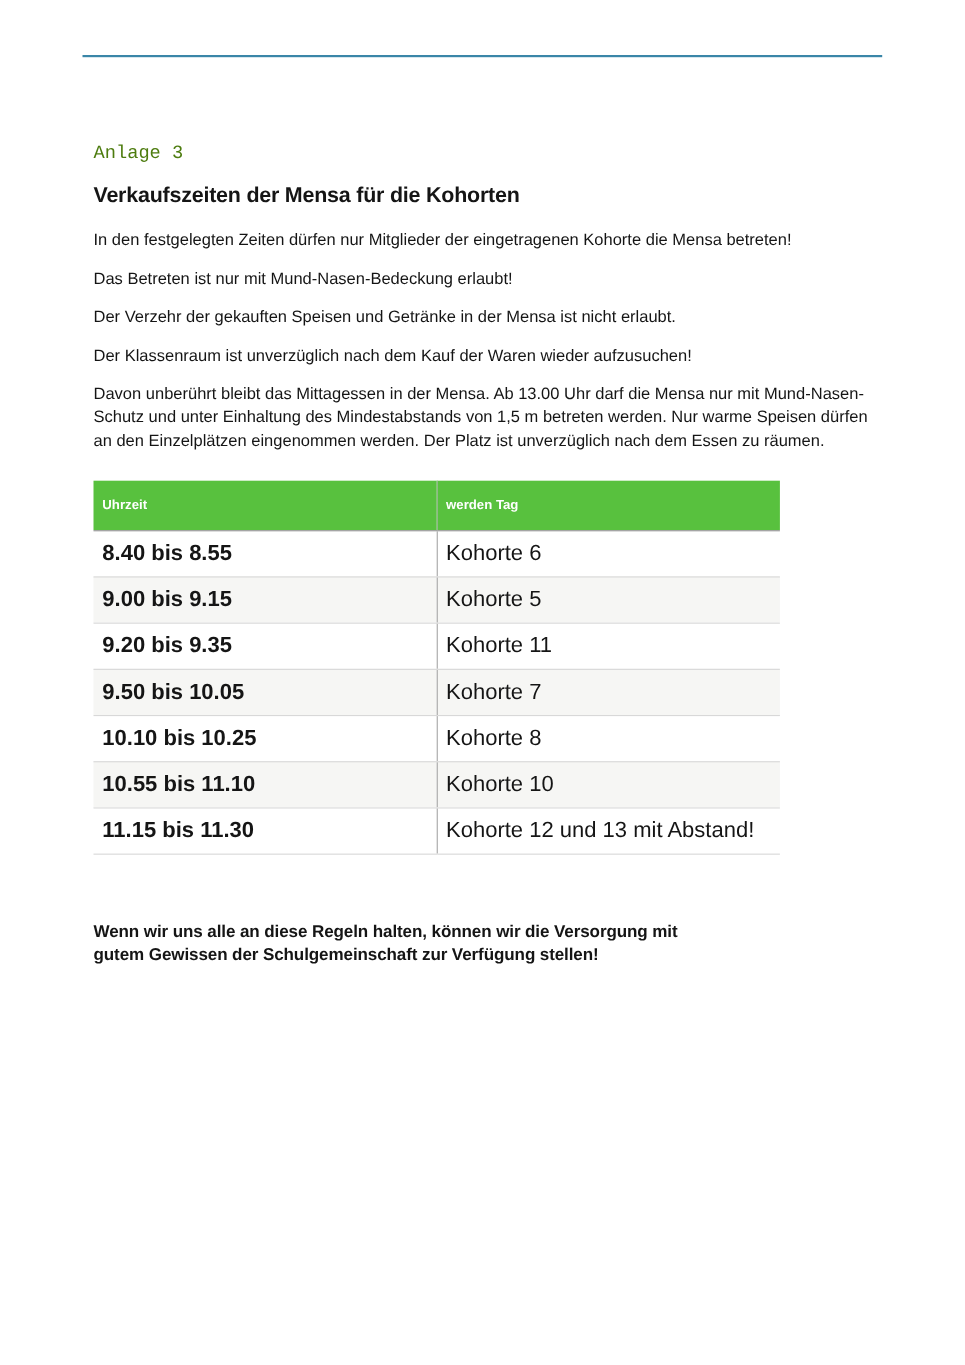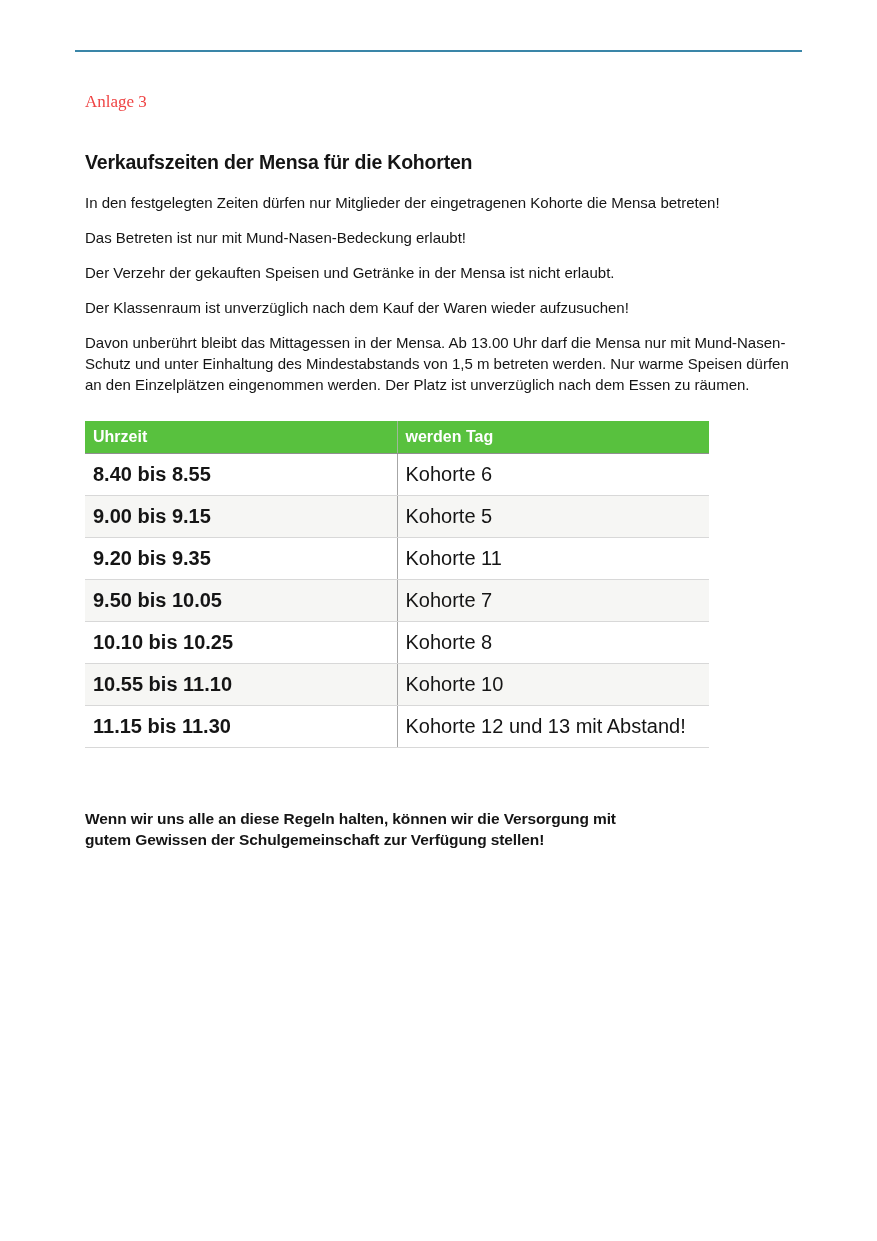--- a/index.html
+++ b/index.html
@@ -22,29 +22,29 @@
   }
   .top-rule{
     margin:50px 75px 0 75px;
     height:2px;
     background:var(--accent-rule);
   }
   .content{
     margin:0 77px 0 85px;
   }
   .annex-label{
-    margin-top:40px;
-    font-family:Liberation Serif, serif;
+    margin-top:79px;
+    font-family:Liberation Mono, monospace;
     font-size:17px;
     line-height:20px;
     font-weight:400;
-    color:#ef4444;
+    color:#4d7c0f;
   }
   .doc-title{
-    margin-top:38px;
+    margin-top:15px;
     font-size:19.5px;
     line-height:24px;
     font-weight:700;
     letter-spacing:-0.2px;
   }
   .para{
     margin-top:18px;
     margin-bottom:0;
     font-size:15px;
     line-height:21px;
@@ -54,24 +54,24 @@
   .schedule-table{
     margin-top:26px;
     width:624px;
     border-collapse:collapse;
     table-layout:fixed;
     border-bottom:1px solid #c6c6c6;
   }
   .schedule-table th{
     background:var(--green);
     color:#ffffff;
-    font-size:16px;
+    font-size:12px;
     font-weight:700;
     text-align:left;
-    height:32px;
+    height:45px;
     padding:0 8px;
     border-bottom:1px solid #8f8f8f;
   }
   .schedule-table th + th{border-left:1px solid #9fb89a;}
   .schedule-table td{
     font-size:20px;
     line-height:17px;
     height:35px;
     padding:12px 8px;
     vertical-align:middle;

